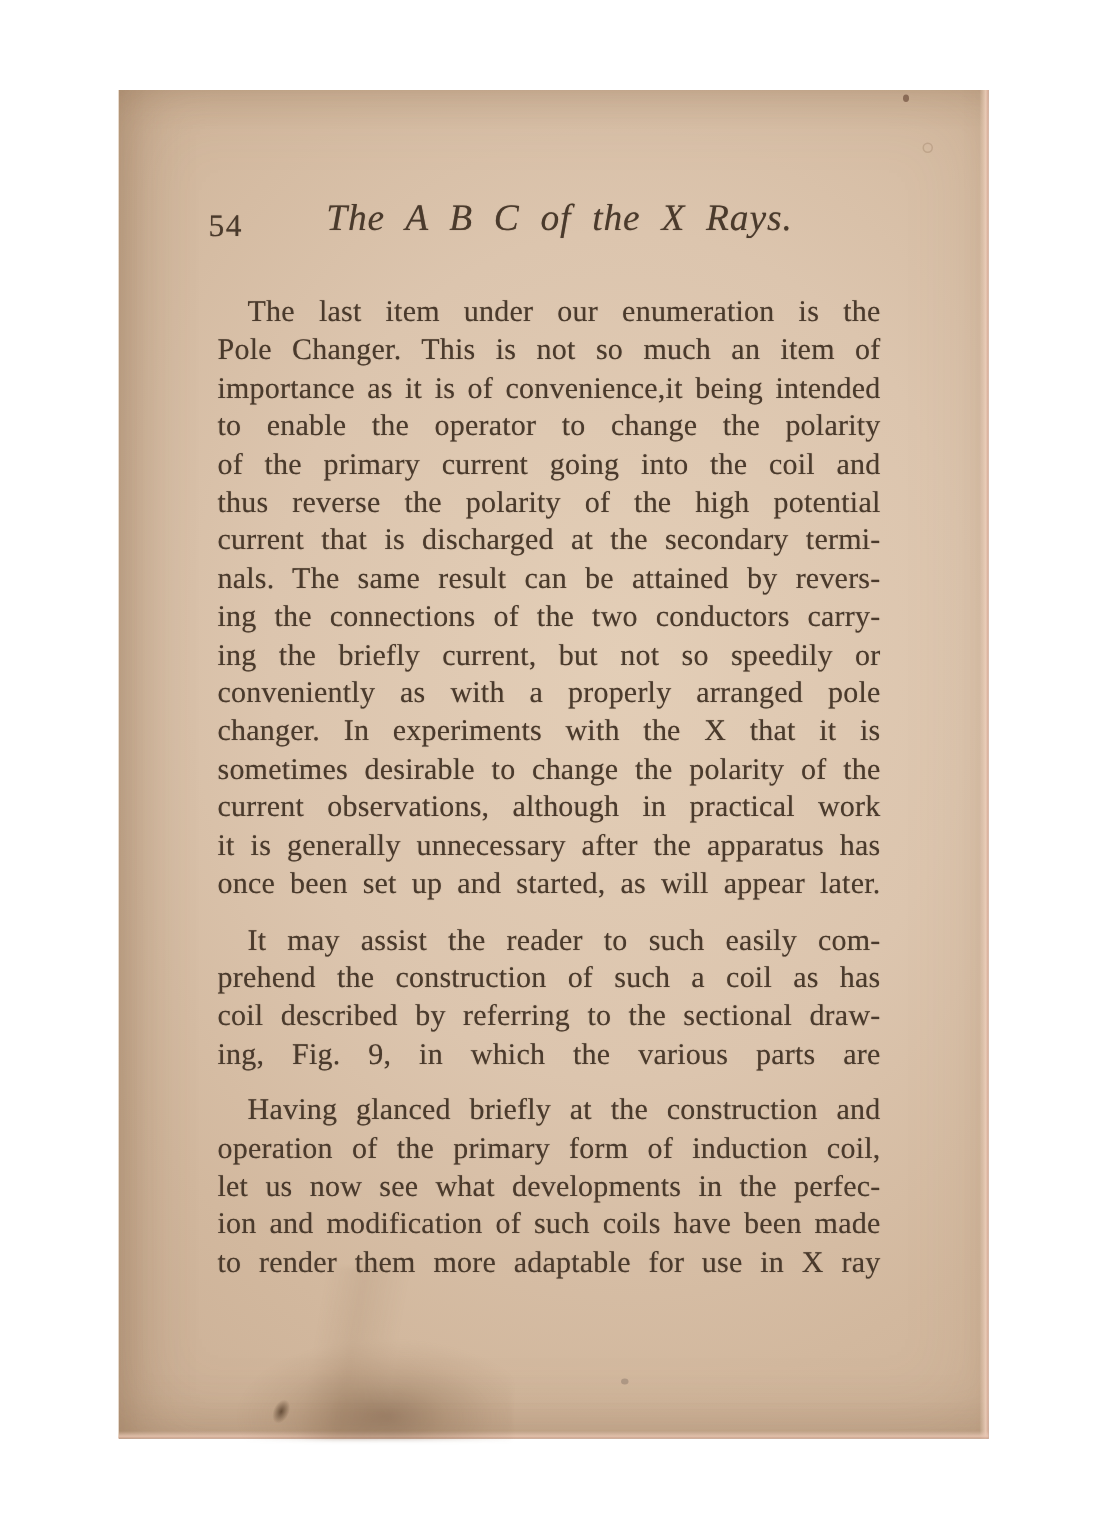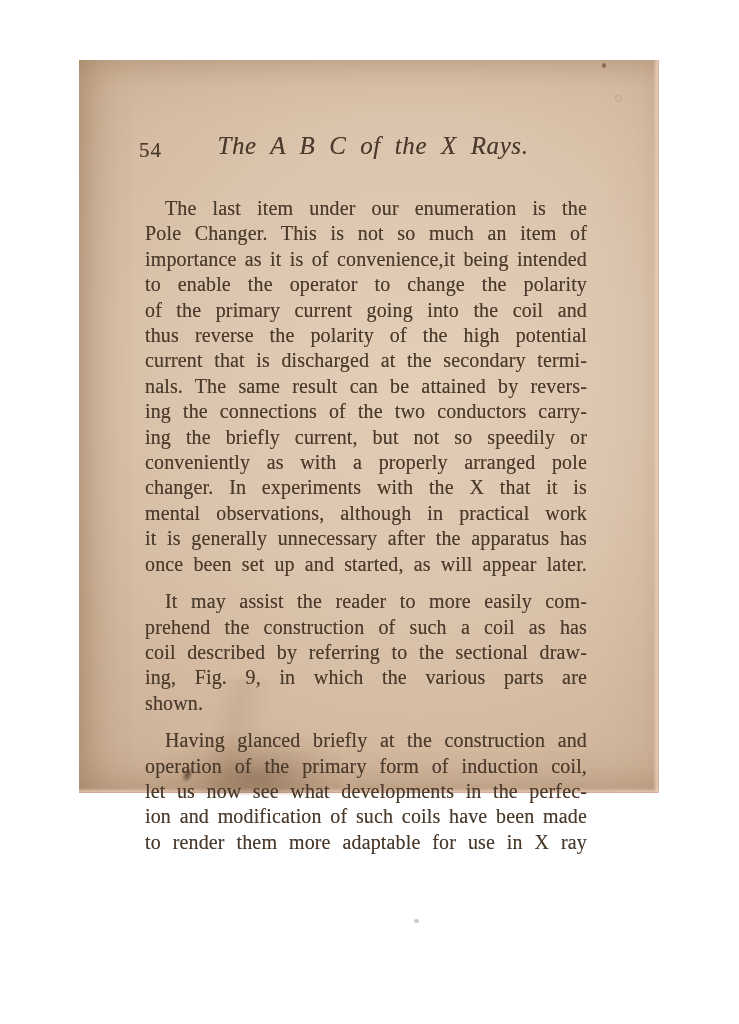--- a/index.html
+++ b/index.html
@@ -10,21 +10,21 @@
   }
   *{margin:0;padding:0;box-sizing:border-box;}
   html,body{width:739px;height:1024px;overflow:hidden;}
   body{
     background:var(--background);
     font-family:"Liberation Serif","DejaVu Serif",serif;
     position:relative;
   }
   .scan-wrap{position:absolute;left:0;top:0;width:739px;height:1024px;}
   .book-page{
-    position:absolute;left:79px;top:60px;width:580px;height:733px;
+    position:absolute;left:79px;top:60px;width:580px;height:899px;
     background:
       radial-gradient(90% 70% at 58% 42%, #e3ceb7 0%, var(--paper) 45%, #d2b89e 78%, #ccb197 100%);
     box-shadow:
       inset 0 0 55px rgba(150,110,75,0.18),
       inset 28px 0 40px -18px rgba(118,85,55,0.30),
       inset 0 14px 26px -14px rgba(118,85,55,0.22),
       inset 0 -26px 34px -18px rgba(125,92,62,0.22);
   }
   .page-edge-right{
     position:absolute;right:0;top:0;width:6px;height:100%;
@@ -99,30 +99,30 @@
         <div class="line">importance as it is of convenience,it being intended</div>
         <div class="line">to enable the operator to change the polarity</div>
         <div class="line">of the primary current going into the coil and</div>
         <div class="line">thus reverse the polarity of the high potential</div>
         <div class="line">current that is discharged at the secondary termi-</div>
         <div class="line">nals.  The same result can be attained by revers-</div>
         <div class="line">ing the connections of the two conductors carry-</div>
         <div class="line">ing the briefly current, but not so speedily or</div>
         <div class="line">conveniently as with a properly arranged pole</div>
         <div class="line">changer.  In experiments with the X that it is</div>
-        <div class="line">mental observations, although in practical work</div>
+        <div class="line">sometimes desirable to change the polarity of the</div>
+        <div class="line">current observations, although in practical work</div>
         <div class="line">it is generally unnecessary after the apparatus has</div>
         <div class="line">once been set up and started, as  will appear later.</div>
       </div>
       <div class="para">
-        <div class="line first">It may assist the reader to more easily com-</div>
+        <div class="line first">It may assist the reader to such easily com-</div>
         <div class="line">prehend the construction of such a coil as has</div>
         <div class="line">coil described by referring to the sectional draw-</div>
         <div class="line">ing, Fig. 9, in which the various parts are</div>
-        <div class="line short">shown.</div>
       </div>
       <div class="para">
         <div class="line first">Having glanced briefly at the construction and</div>
         <div class="line">operation of the primary form of induction coil,</div>
         <div class="line">let us now see what developments in the perfec-</div>
         <div class="line">ion and modification of such coils have been made</div>
         <div class="line">to render them more adaptable for use in X ray</div>
       </div>
     </div>
 

